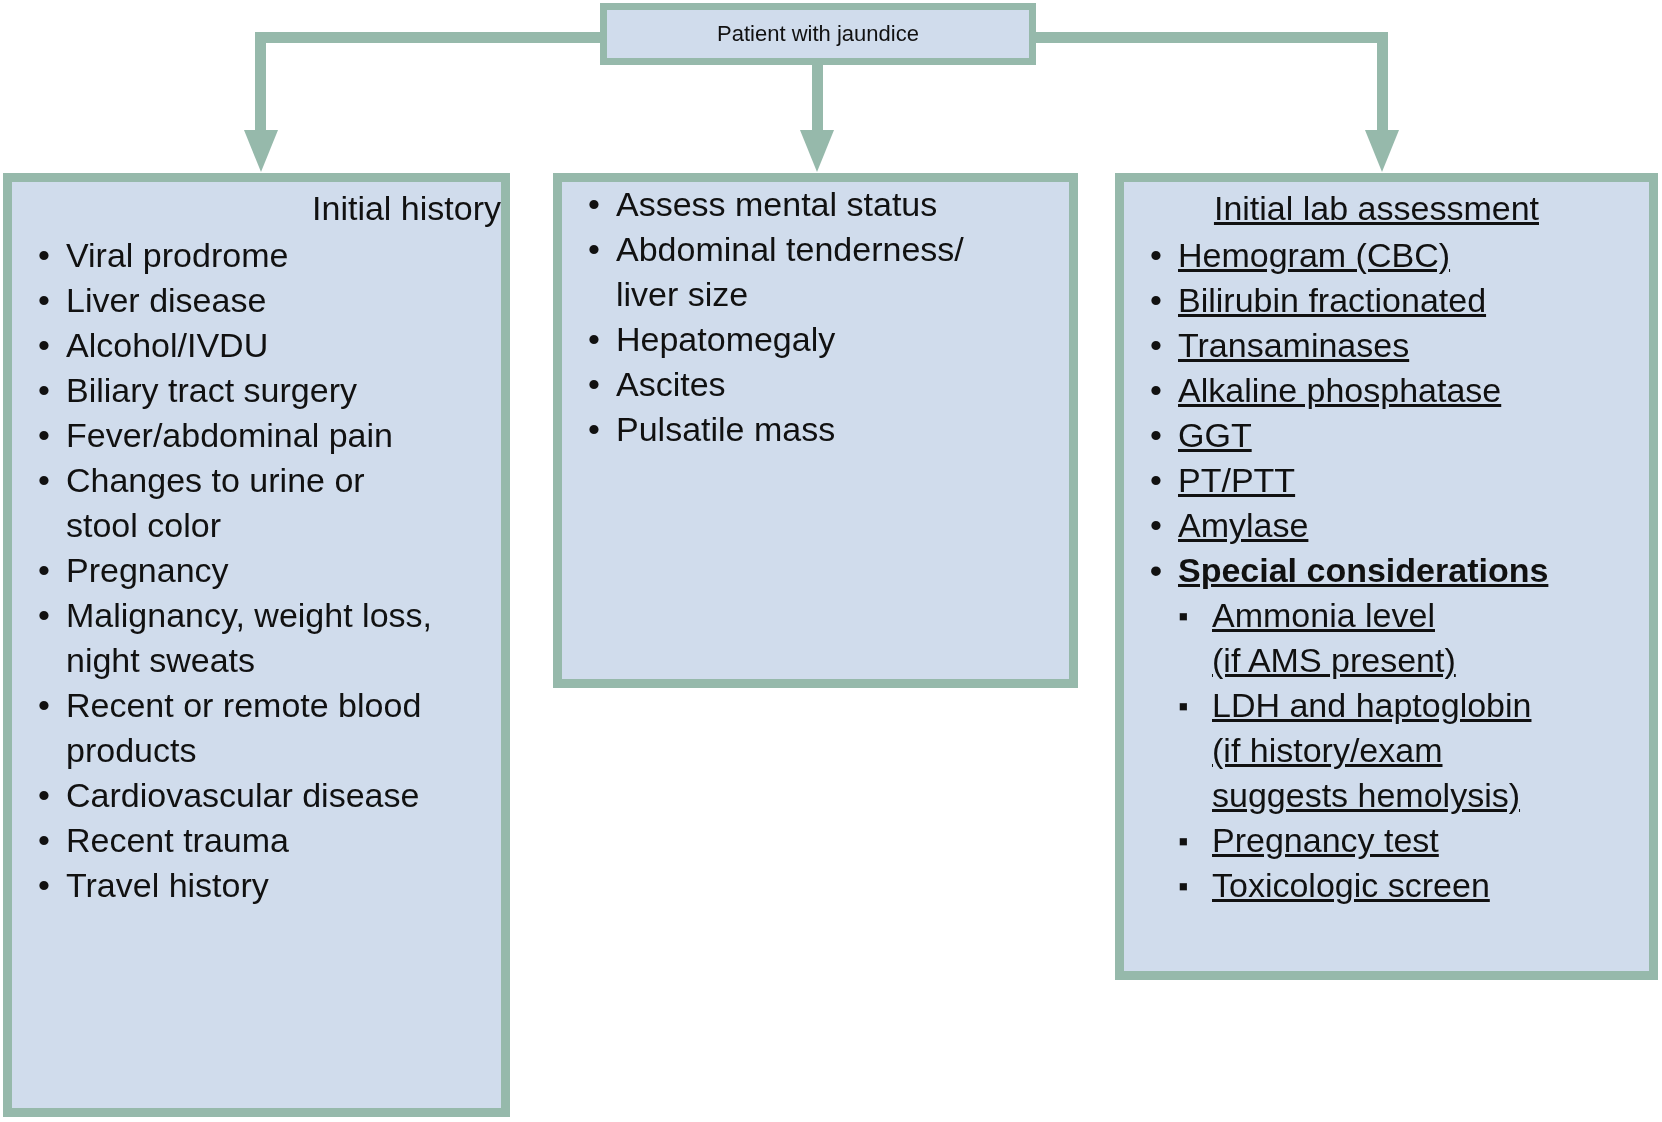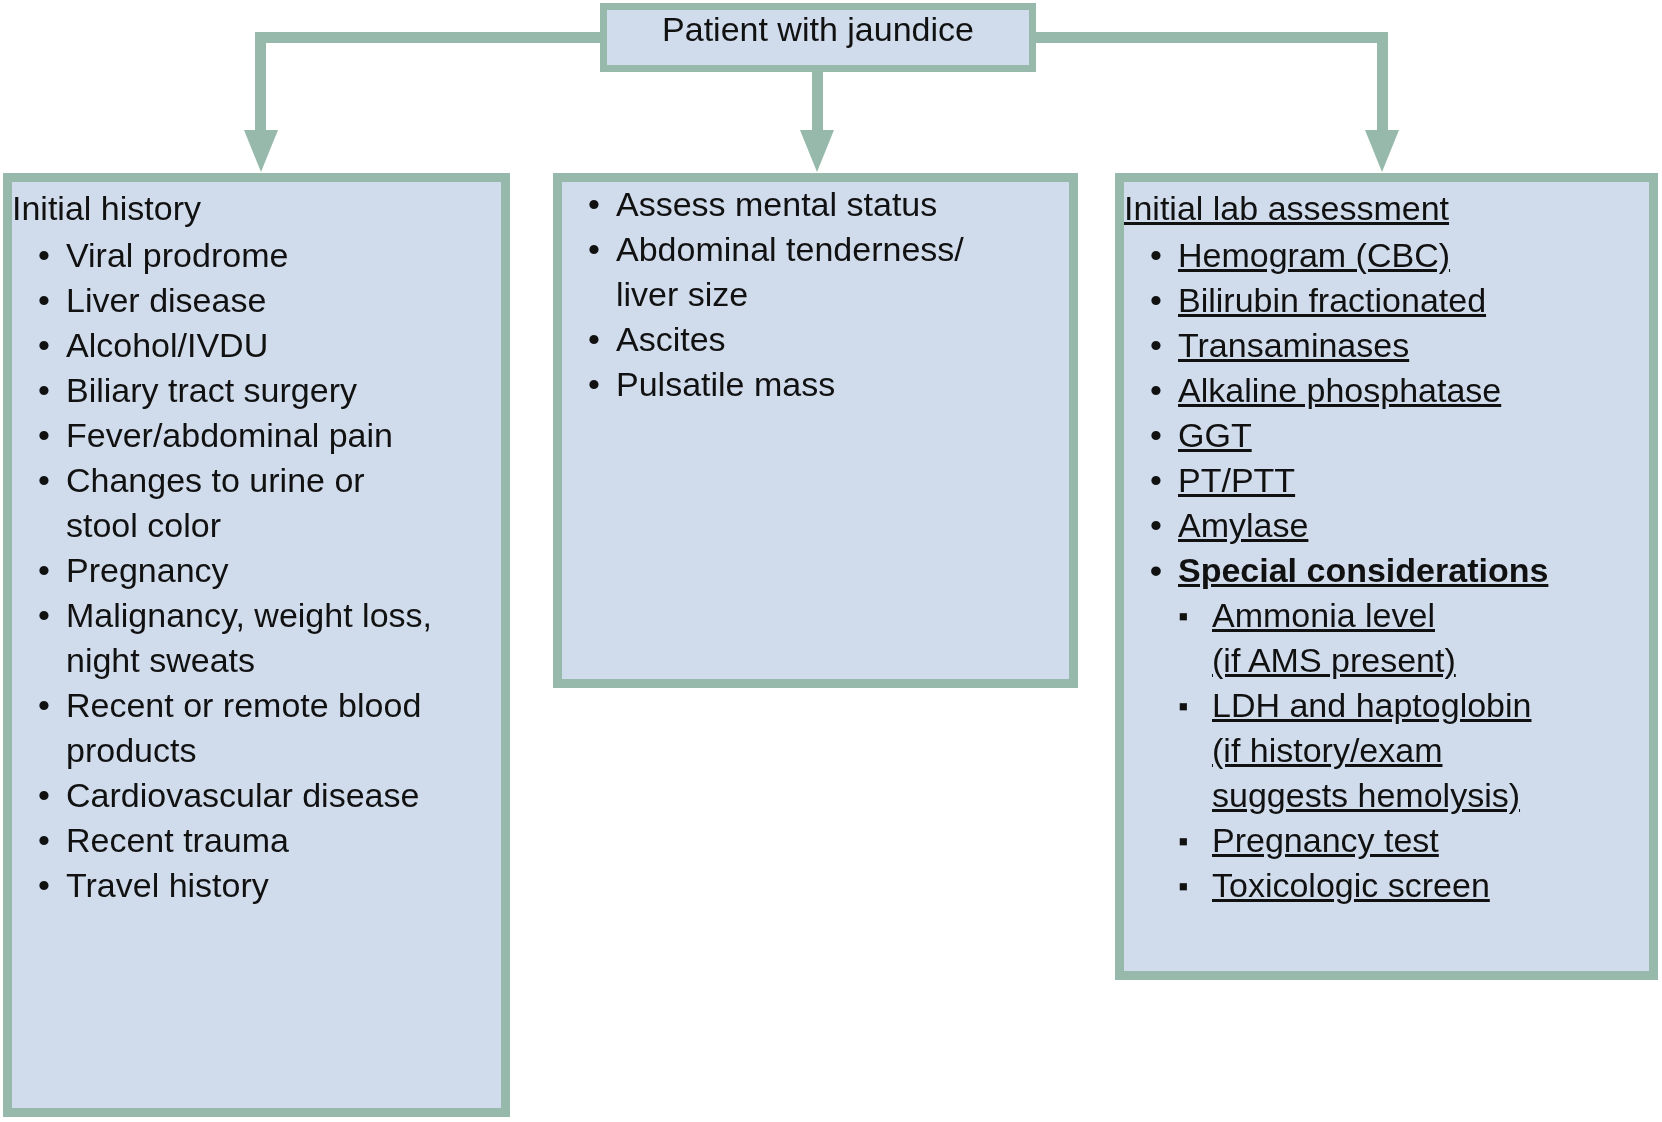--- a/index.html
+++ b/index.html
@@ -27,31 +27,31 @@
   .a-mid   { left: 800px; top: 130px; }
   .a-right { left: 1365px; top: 130px; }
 
   
   .box {
     position: absolute; z-index: 2;
     background: #d0dcec;
     border: 9px solid #96b9ab;
   }
   .root-box {
-    left: 600px; top: 3px; width: 436px; height: 69px;
+    left: 600px; top: 3px; width: 436px; height: 62px;
     border-width: 7px;
-    display: flex; align-items: flex-start; justify-content: center;
-    font-size: 34px;
+    display: flex; align-items: center; justify-content: center;
+    font-size: 22px;
   }
   .col-1 { left: 3px;    top: 173px; width: 507px; height: 944px; }
   .col-2 { left: 553px;  top: 173px; width: 525px; height: 515px; }
   .col-3 { left: 1115px; top: 173px; width: 543px; height: 807px; text-decoration: underline; }
 
   .col-title {
-    text-align: left;
+    text-align: right;
     font-size: 34px; line-height: 45px;
     margin: 4px 0 2px 0;
   }
   .col-3 .col-title { padding-right: 110px; }
 
   ul.blist {
     list-style: none;
     margin: 0; padding: 0 6px 0 54px;
     font-size: 34px; line-height: 45px;
   }
@@ -106,20 +106,21 @@
       <li>Recent trauma</li>
       <li>Travel history</li>
     </ul>
   </div>
 
   <div class="box col-2">
     <ul class="blist">
       <li>Assess mental status</li>
       <li>Abdominal tenderness/
 liver size</li>
+      <li>Hepatomegaly</li>
       <li>Ascites</li>
       <li>Pulsatile mass</li>
     </ul>
   </div>
 
   <div class="box col-3">
     <div class="col-title">Initial lab assessment</div>
     <ul class="blist">
       <li>Hemogram (CBC)</li>
       <li>Bilirubin fractionated</li>

